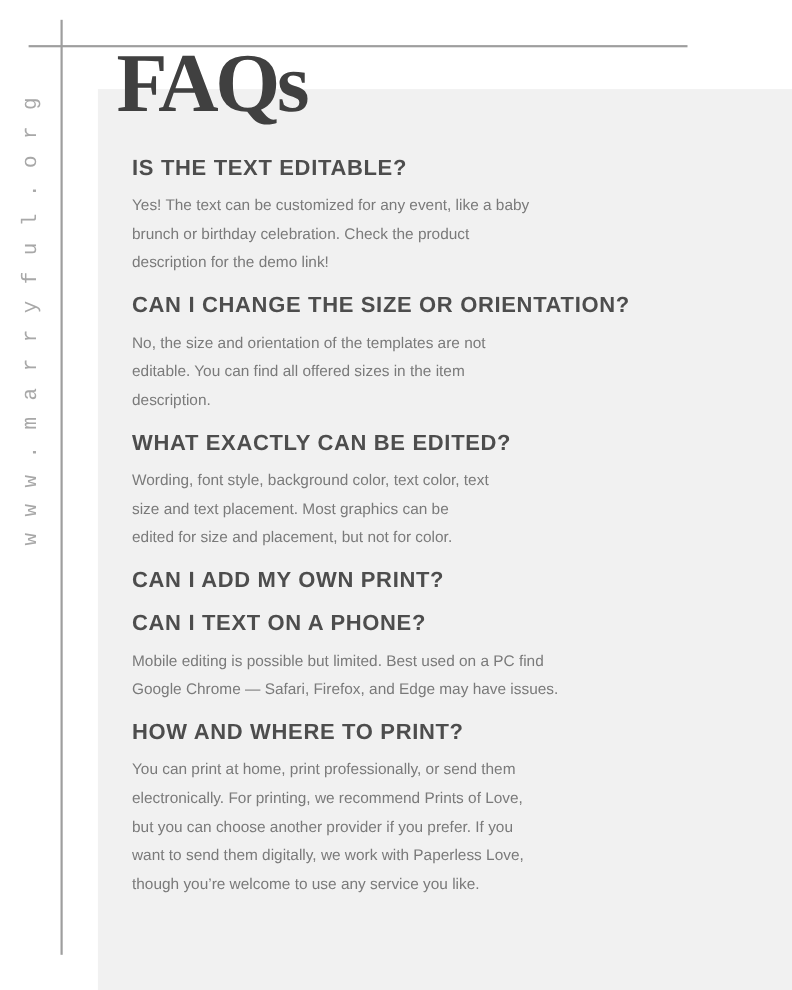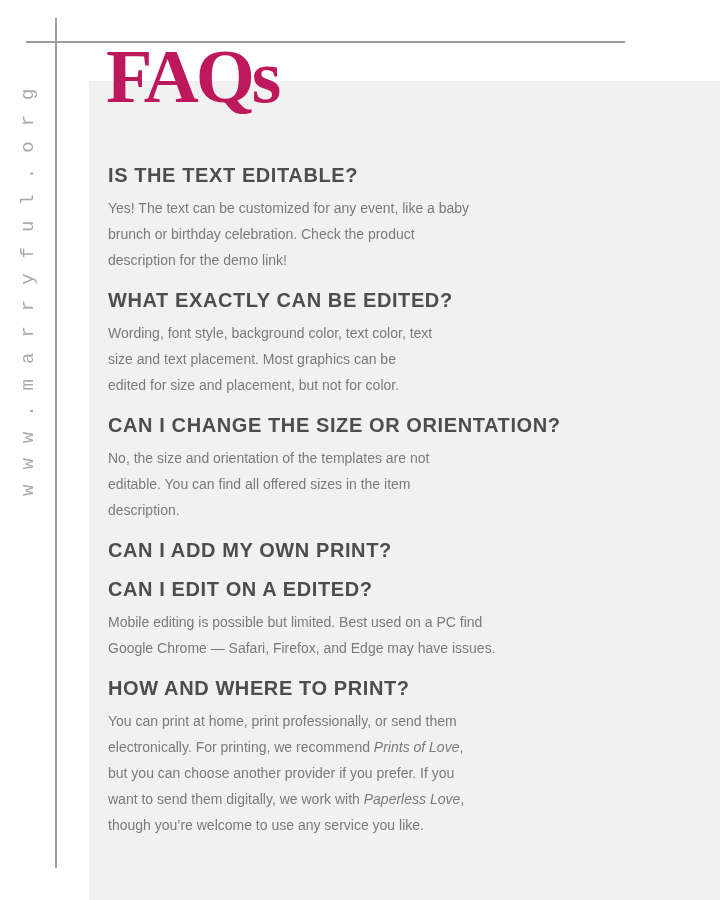--- a/index.html
+++ b/index.html
@@ -49,47 +49,46 @@
 
   
   .page-title {
     position: absolute;
     left: 106px; top: 38px;
     font-family: "Liberation Serif", serif;
     font-weight: bold;
     font-size: 76px;
     line-height: 1;
     letter-spacing: -3px;
-    color: #be185d;
+    color: #404040;
   }
 
   
   .content {
     position: absolute;
-    left: 108px; top: 141px;
+    left: 120px; top: 141px;
     width: 565px;
-    margin-top: 22px;
   }
   .faq-item { margin: 0 0 15px 0; }
   .faq-q {
     margin: 0 0 8px 0;
     font-size: 20px;
     line-height: 24px;
     font-weight: bold;
     letter-spacing: 0.6px;
     color: #4d4d4d;
   }
   .faq-a {
     margin: 0;
     font-size: 14px;
     line-height: 26px;
     color: #7a7a7a;
     white-space: pre-line;
   }
-  .faq-a .italic { font-style: italic; }
+  .faq-a .italic { }
 </style>
 </head>
 <body>
 
 <div class="line-v"></div>
 <div class="line-h"></div>
 
 <div class="site-url">www.marryful.org</div>
 
 <div class="panel"></div>
@@ -99,39 +98,39 @@
 <div class="content">
 
   <div class="faq-item">
     <h2 class="faq-q">IS THE TEXT EDITABLE?</h2>
     <p class="faq-a">Yes! The text can be customized for any event, like a baby
 brunch or birthday celebration. Check the product
 description for the demo link!</p>
   </div>
 
   <div class="faq-item">
+    <h2 class="faq-q">CAN I CHANGE THE SIZE OR ORIENTATION?</h2>
+    <p class="faq-a">No, the size and orientation of the templates are not
+editable. You can find all offered sizes in the item
+description.</p>
+  </div>
+
+  <div class="faq-item">
     <h2 class="faq-q">WHAT EXACTLY CAN BE EDITED?</h2>
     <p class="faq-a">Wording, font style, background color, text color, text
 size and text placement. Most graphics can be
 edited for size and placement, but not for color.</p>
   </div>
 
   <div class="faq-item">
-    <h2 class="faq-q">CAN I CHANGE THE SIZE OR ORIENTATION?</h2>
-    <p class="faq-a">No, the size and orientation of the templates are not
-editable. You can find all offered sizes in the item
-description.</p>
-  </div>
-
-  <div class="faq-item">
     <h2 class="faq-q">CAN I ADD MY OWN PRINT?</h2>
   </div>
 
   <div class="faq-item">
-    <h2 class="faq-q">CAN I EDIT ON A EDITED?</h2>
+    <h2 class="faq-q">CAN I TEXT ON A PHONE?</h2>
     <p class="faq-a">Mobile editing is possible but limited. Best used on a PC find
 Google Chrome — Safari, Firefox, and Edge may have issues.</p>
   </div>
 
   <div class="faq-item">
     <h2 class="faq-q">HOW AND WHERE TO PRINT?</h2>
     <p class="faq-a"><span>You can print at home, print professionally, or send them
 electronically. For printing, we recommend </span><span class="italic">Prints of Love</span><span>,
 but you can choose another provider if you prefer. If you
 want to send them digitally, we work with </span><span class="italic">Paperless Love</span><span>,

